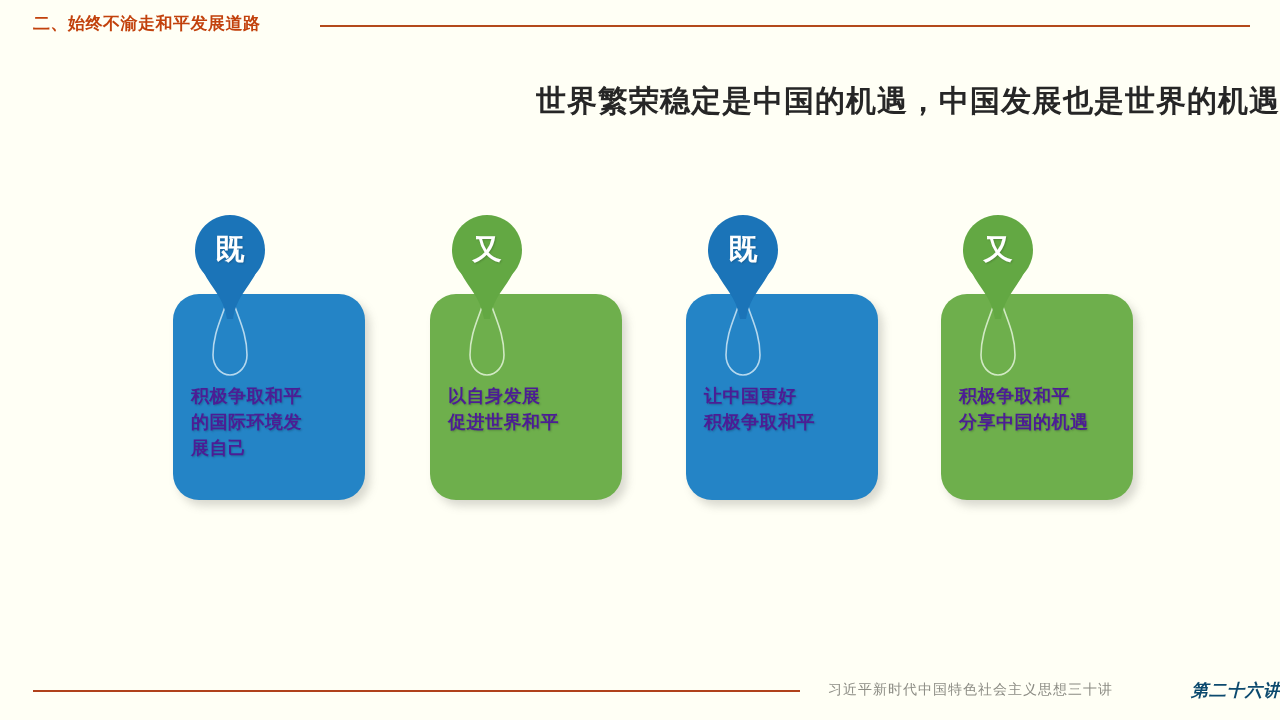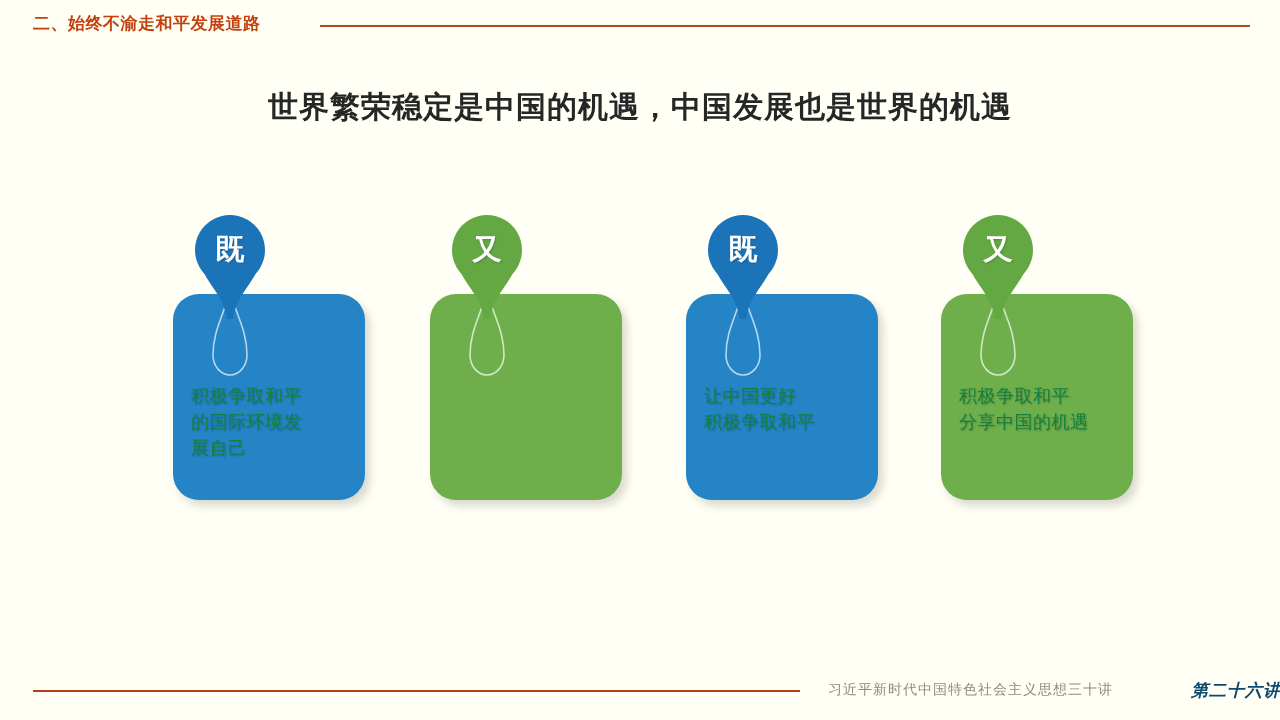--- a/index.html
+++ b/index.html
@@ -40,24 +40,24 @@
     left: 320px;
     top: 25px;
     width: 930px;
     height: 2px;
     background: #b44a1b;
   }
 
   
   .slide-title {
     position: absolute;
-    top: 87px;
-    left: 0;
-    width: 1280px;
-    text-align: center;
+    top: 81px;
+    left: 0;
+    width: 1280px;
+    text-align: right;
     font-size: 30px;
     font-weight: bold;
     color: #262626;
     letter-spacing: 1px;
   }
 
   
   .cards {
     position: absolute;
     top: 215px;
@@ -125,23 +125,23 @@
     z-index: 2;
   }
   .droplet svg { display: block; }
 
   .card-text {
     position: absolute;
     left: 18px;
     top: 168px;
     width: 176px;
     z-index: 4;
-    color: #15803d;
+    color: #4c1d95;
     font-size: 18px;
-    font-weight: normal;
+    font-weight: bold;
     line-height: 26px;
     letter-spacing: 0.5px;
     text-shadow: 1px 1px 2px rgba(0,0,0,0.22);
     white-space: pre-line;
   }
 
   
   .footer-rule {
     position: absolute;
     left: 33px;
@@ -211,20 +211,22 @@
         <path d="M35 0 C 35 26, 18 44, 18 74 A 17 20 0 0 0 52 74 C 52 44, 35 26, 35 0 Z" fill="none" stroke="#dcefd0" stroke-width="1.6" opacity="0.9"></path>
       </svg>
     </div>
     <div class="badge">
       <svg width="70" height="104" viewBox="0 0 70 104">
         <path d="M35 0 A 35 35 0 1 1 34.99 0 Z" fill="#63a843"></path>
         <path d="M6 52 C 16 74, 28 80, 32 104 L 38 104 C 42 80, 54 74, 64 52 Z" fill="#63a843"></path>
       </svg>
       <div class="badge-label">又</div>
     </div>
+    <div class="card-text">以自身发展
+促进世界和平</div>
   </div>
 
   <div class="card-group g2 blue">
     <div class="card-body"></div>
     <div class="droplet">
       <svg width="70" height="118" viewBox="0 0 70 118">
         <path d="M35 0 C 35 26, 18 44, 18 74 A 17 20 0 0 0 52 74 C 52 44, 35 26, 35 0 Z" fill="none" stroke="#cfe6f5" stroke-width="1.6" opacity="0.85"></path>
       </svg>
     </div>
     <div class="badge">

